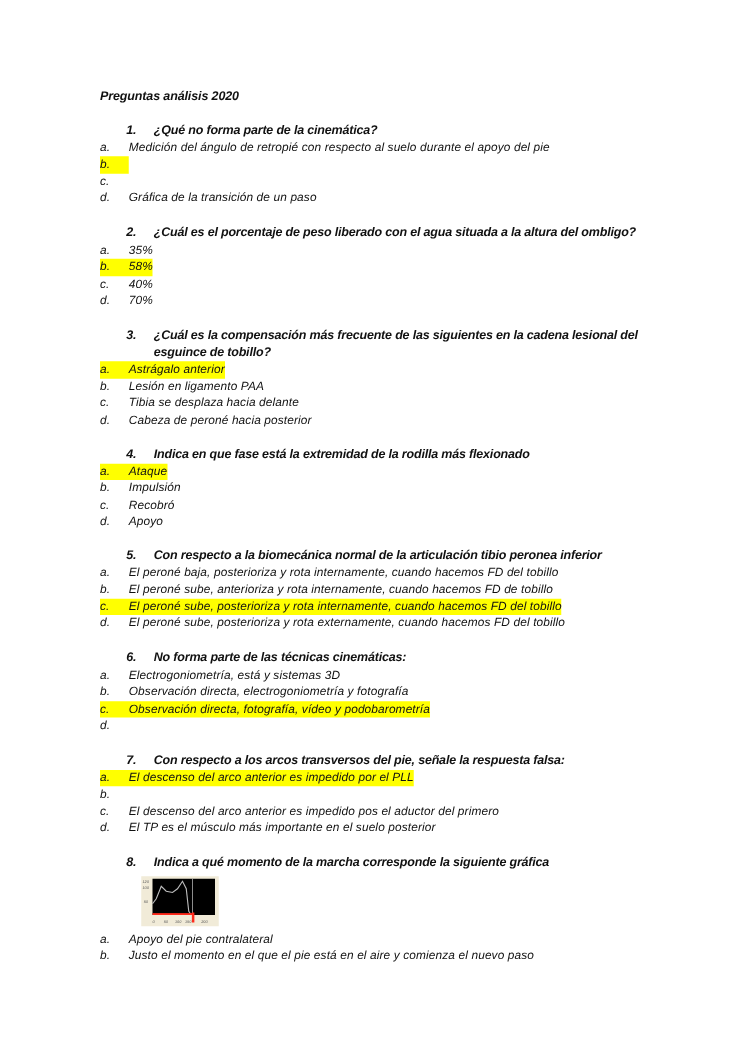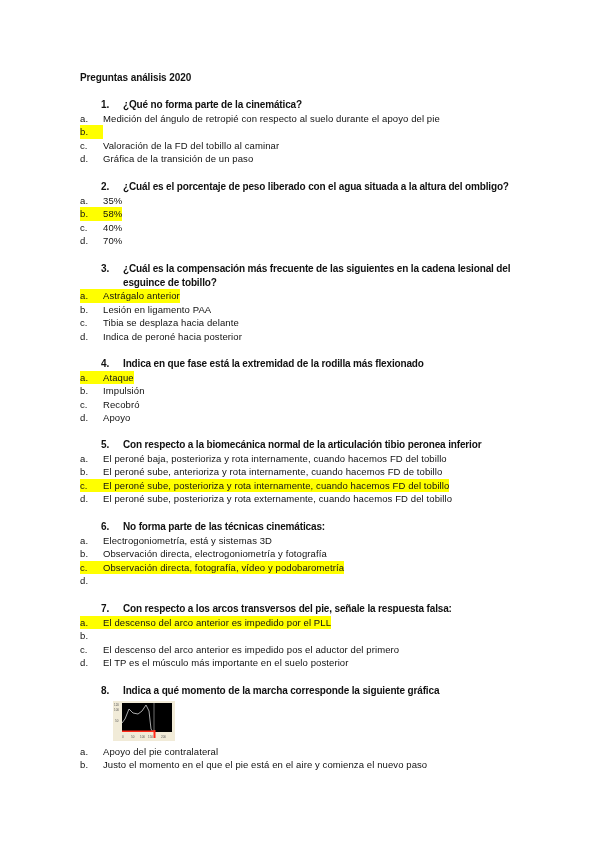--- a/index.html
+++ b/index.html
@@ -1,18 +1,18 @@
 <!DOCTYPE html>
 <html><head>
   <meta charset="utf-8">
   <style>
     html, body { margin: 0; padding: 0; background: #ffffff; }
     body { width: 600px; height: 848px; position: relative; overflow: hidden;
            font-family: "Liberation Sans", sans-serif; color: #111; }
-    .page { position: absolute; left: 0; top: 0; width: 600px; height: 848px; background: #fff; }
+    .page { position: absolute; left: 0; top: 0; width: 600px; height: 848px; background: #fff; font-style: italic; }
     .doc-title { position: absolute; left: 80px; top: 72px; font-size: 10px; font-weight: bold; letter-spacing: -0.1px; }
     .question { position: absolute; left: 80px; width: 440px; }
     .q-title { display: flex; font-size: 10px; font-weight: bold; line-height: 13.5px; letter-spacing: -0.15px; }
     .q-num { width: 22px; padding-left: 21px; flex-shrink: 0; }
     .q-text { flex: 1; }
     .opt { display: flex; font-size: 9.5px; line-height: 13.5px; letter-spacing: 0.1px; }
     .opt-inner { display: inline-flex; }
     .opt-inner.hl { background: #ffff00; }
     .opt-letter { width: 23px; display: inline-block; }
     .opt-text { display: inline-block; white-space: nowrap; }
@@ -37,21 +37,20 @@
         </span>
       </div>
     <div class="opt">
         <span class="opt-inner hl">
           <span class="opt-letter">b.</span>
         </span>
       </div>
     <div class="opt">
         <span class="opt-inner">
           <span class="opt-letter">c.</span>
-          <span class="opt-text">Valoración de la FD del tobillo al caminar</span>
         </span>
       </div>
     <div class="opt">
         <span class="opt-inner">
           <span class="opt-letter">d.</span>
           <span class="opt-text">Gráfica de la transición de un paso</span>
         </span>
       </div>
   </div>
 
@@ -105,21 +104,21 @@
       </div>
     <div class="opt">
         <span class="opt-inner">
           <span class="opt-letter">c.</span>
           <span class="opt-text">Tibia se desplaza hacia delante</span>
         </span>
       </div>
     <div class="opt">
         <span class="opt-inner">
           <span class="opt-letter">d.</span>
-          <span class="opt-text">Indica de peroné hacia posterior</span>
+          <span class="opt-text">Cabeza de peroné hacia posterior</span>
         </span>
       </div>
   </div>
 
   <div class="question" style="top:357px">
     <div class="q-title">
         <span class="q-num">4.</span>
         <span class="q-text">Indica en que fase está la extremidad de la rodilla más flexionado</span>
       </div>
     <div class="opt">

